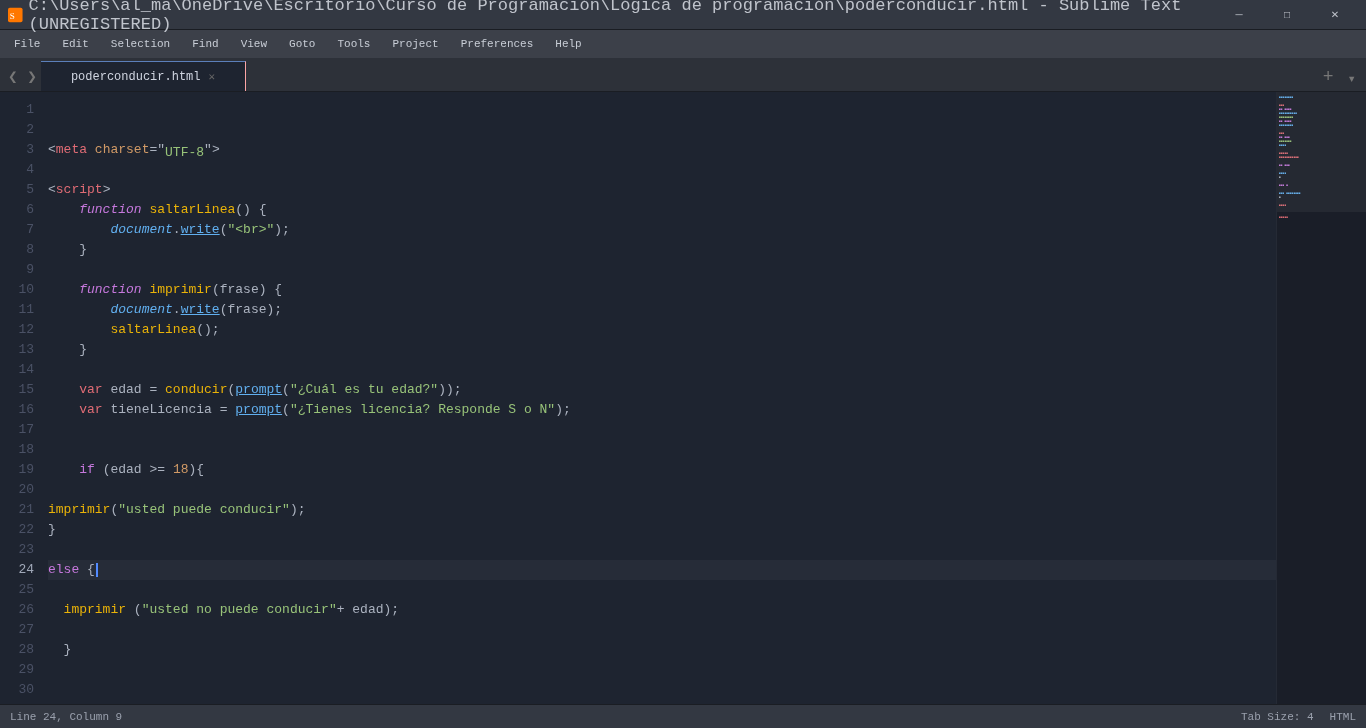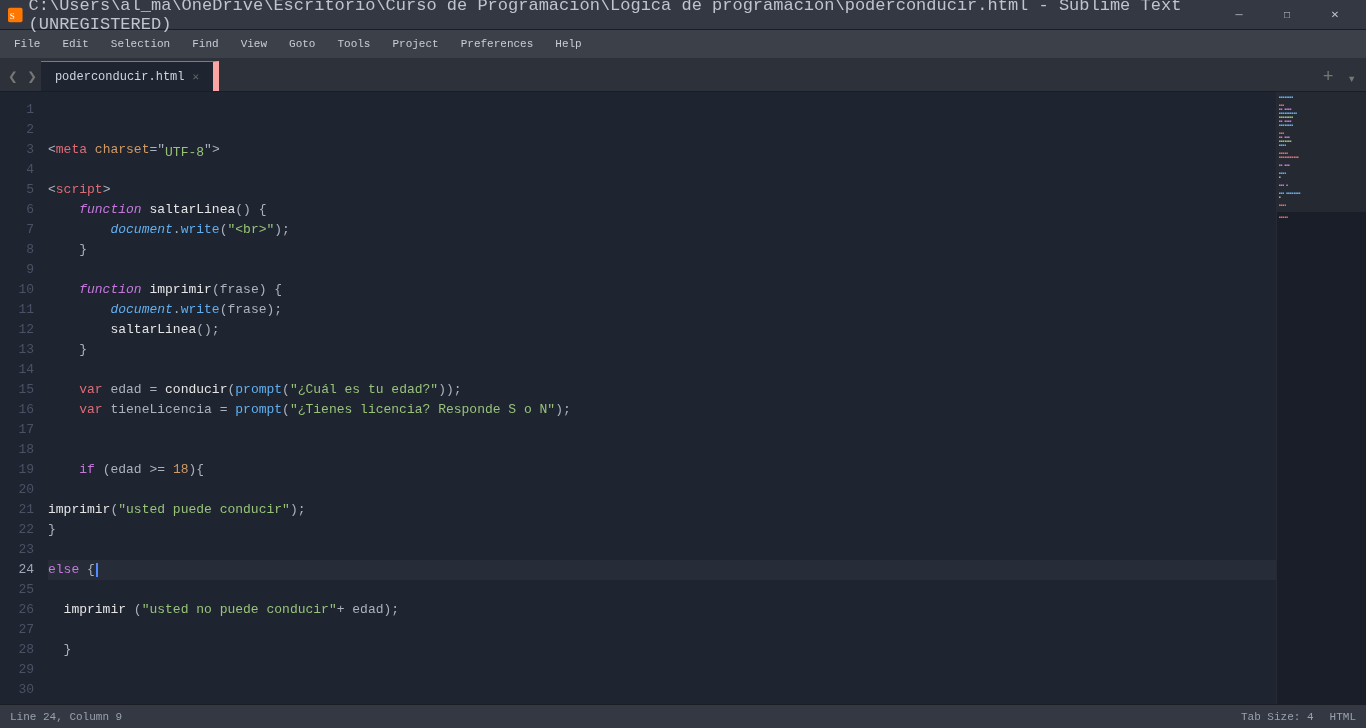--- a/index.html
+++ b/index.html
@@ -82,27 +82,27 @@
       display: flex;
       align-items: center;
       padding: 4px 4px;
       color: #777;
       font-size: 16px;
       cursor: pointer;
     }
     .tab {
       background: #23272e;
       color: #a0a8b8;
-      padding: 6px 14px;
+      padding: 6px 30px;
       font-size: 12px;
       display: flex;
       align-items: center;
       gap: 8px;
       border-top: 1px solid #444;
-      border-right: 6px solid #fca5a5;
+      border-right: 1px solid #fca5a5;
       cursor: pointer;
       height: 30px;
       min-width: 140px;
     }
     .tab.active {
       background: #1e2430;
       color: #d0d5e0;
       border-top: 1px solid #5b7fba;
     }
     .tab-close {
@@ -189,28 +189,28 @@
       white-space: pre;
       display: flex;
       align-items: center;
     }
     .code-line.current-line {
       background: rgba(255,255,255,0.04);
     }
 
     
     .kw { color: #c678dd; } 
-    .fn { color: #e5e5e5; } 
+    .fn { color: #eab308; } 
     .str { color: #98c379; } 
     .num { color: #d19a66; } 
     .tag { color: #e06c75; } 
     .attr { color: #d19a66; } 
     .attrval { color: #98c379; margin-top: 6px; } 
     .var-color { color: #e06c75; } 
-    .method { color: #61afef; } 
+    .method { color: #61afef; text-decoration: underline; } 
     .plain { color: #abb2bf; }
     .punc { color: #abb2bf; }
     .italic-fn { color: #c678dd; font-style: italic; }
     .doc-method { color: #61afef; font-style: italic; }
 
     
     #status-bar {
       height: 24px;
       background: #333842;
       display: flex;

